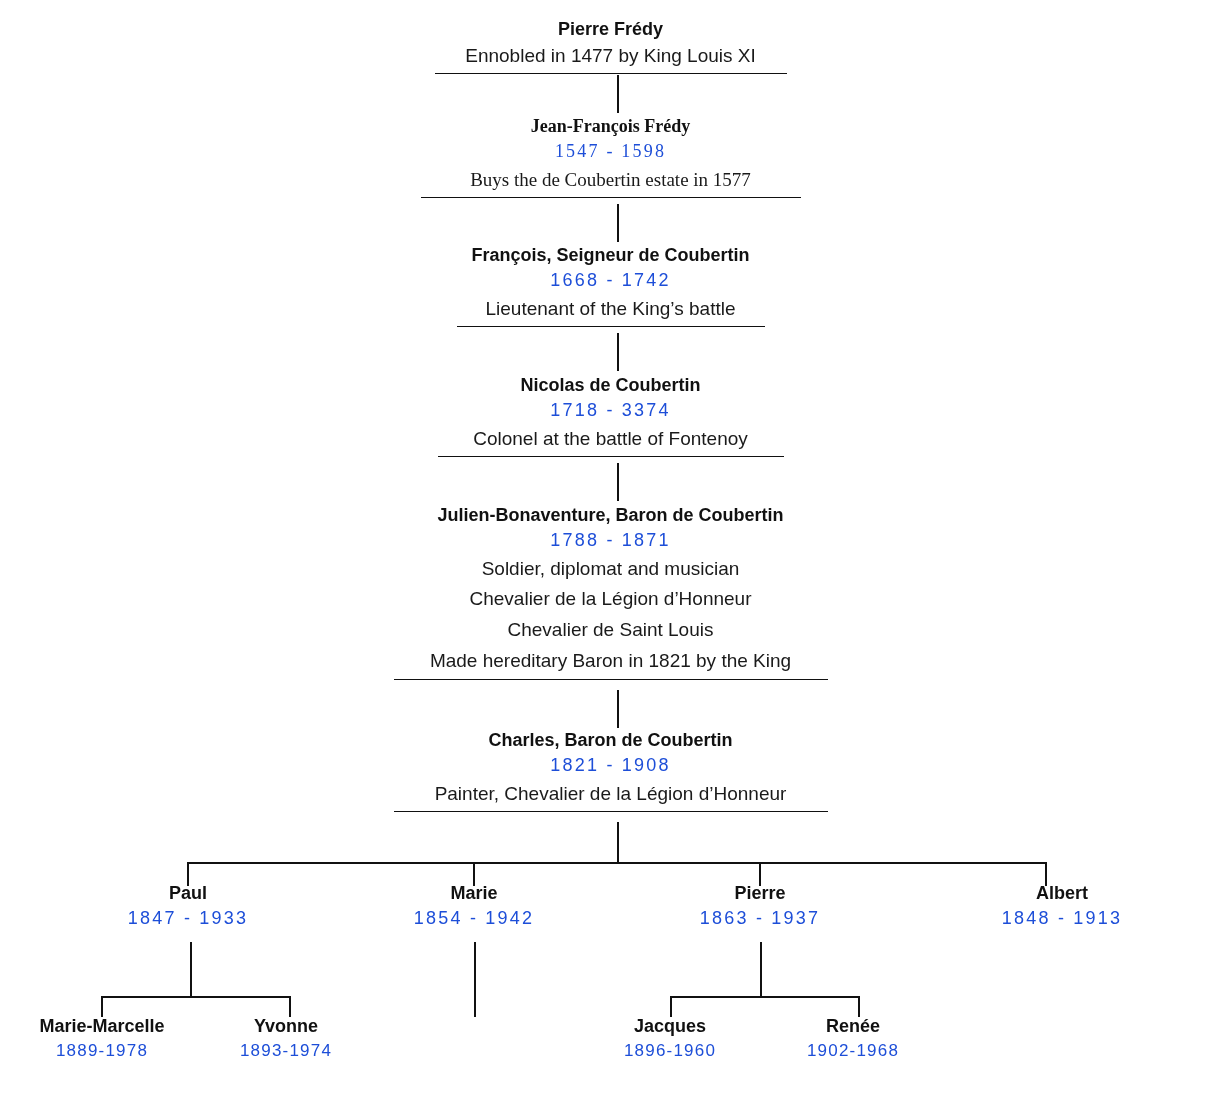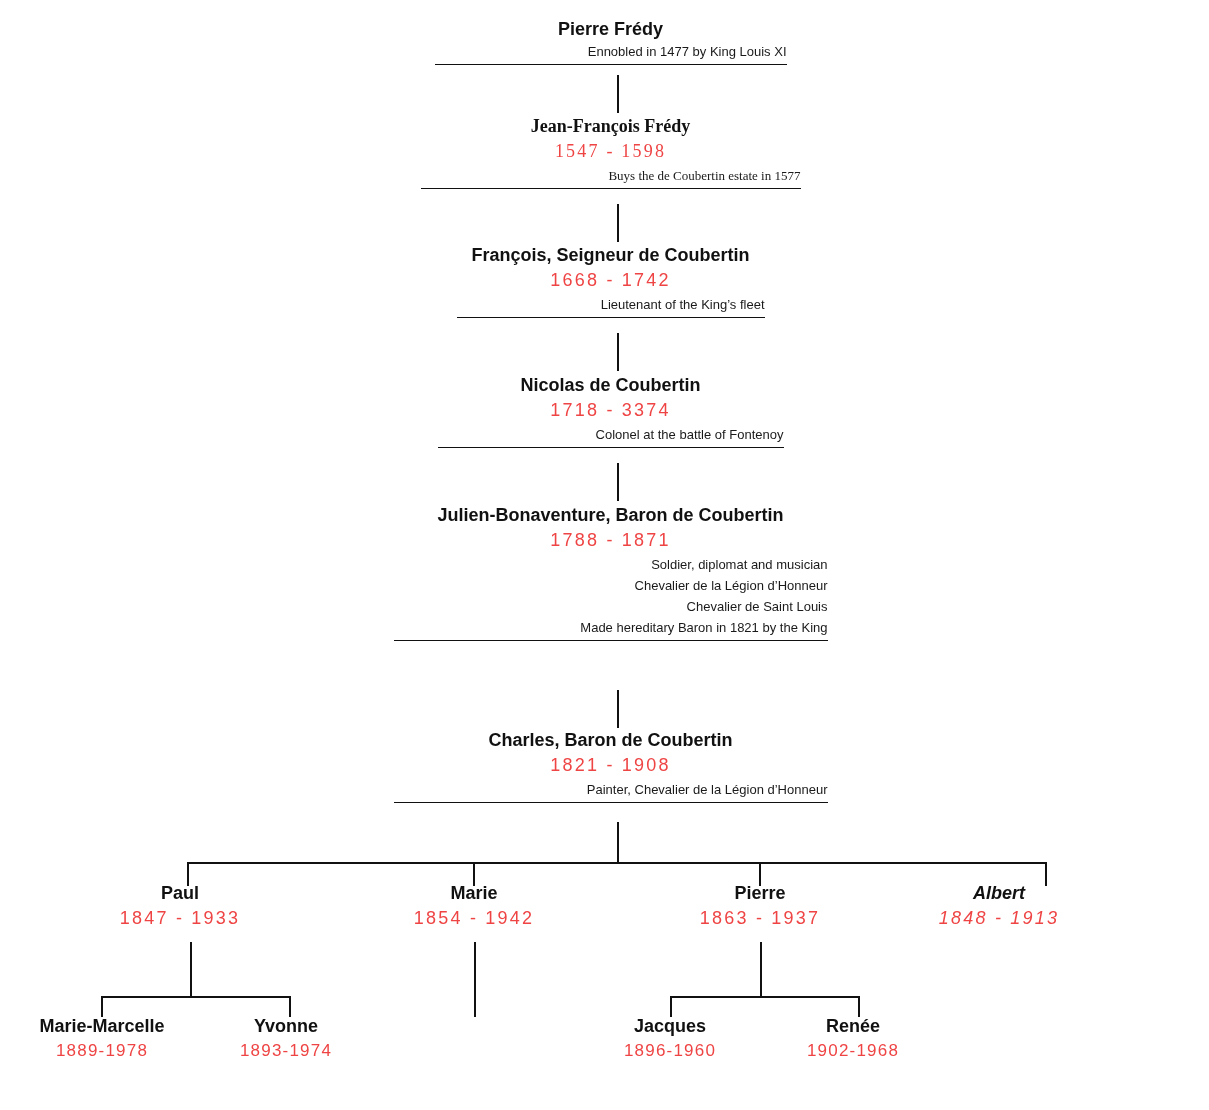--- a/index.html
+++ b/index.html
@@ -25,34 +25,34 @@
   .node-name {
     font-weight: bold;
     font-size: 18px;
     color: #111111;
     text-align: center;
     line-height: 1.25;
     white-space: nowrap;
   }
   .node-dates {
     font-size: 18px;
-    color: #ef4444;
+    color: #1d4ed8;
     text-align: center;
     letter-spacing: 2.2px;
     line-height: 1.5;
     white-space: nowrap;
   }
   .node-dates.tight {
     letter-spacing: 1.2px;
     font-size: 17px;
   }
   .node-desc {
-    font-size: 13px;
+    font-size: 19px;
     color: #1a1a1a;
-    text-align: right;
+    text-align: center;
     line-height: 1.62;
     white-space: nowrap;
   }
 
   
   .lineage-node {
     position: absolute;
     left: 0;
     width: 1209px;
     text-align: center;
@@ -105,21 +105,21 @@
       <div class="node-dates">1547 - 1598</div>
       <div class="node-desc">Buys the de Coubertin estate in 1577</div>
     </div>
   </div>
   <div class="vline" style="left:617px; top:204px; height:38px;"></div>
 
   <div class="lineage-node" style="top:244px;">
     <div class="lineage-inner ruled" style="min-width:308px;">
       <div class="node-name">François, Seigneur de Coubertin</div>
       <div class="node-dates">1668 - 1742</div>
-      <div class="node-desc">Lieutenant of the King’s fleet</div>
+      <div class="node-desc">Lieutenant of the King’s battle</div>
     </div>
   </div>
   <div class="vline" style="left:617px; top:333px; height:38px;"></div>
 
   <div class="lineage-node" style="top:374px;">
     <div class="lineage-inner ruled" style="min-width:346px;">
       <div class="node-name">Nicolas de Coubertin</div>
       <div class="node-dates">1718 - 3374</div>
       <div class="node-desc">Colonel at the battle of Fontenoy</div>
     </div>
@@ -147,33 +147,33 @@
   </div>
 
   <div class="vline" style="left:617px; top:822px; height:41px;"></div>
   <div class="hline" style="left:187px; top:862px; width:859px;"></div>
 
   <div class="vline" style="left:187px;  top:862px; height:24px;"></div>
   <div class="vline" style="left:473px;  top:862px; height:24px;"></div>
   <div class="vline" style="left:759px;  top:862px; height:24px;"></div>
   <div class="vline" style="left:1045px; top:862px; height:24px;"></div>
 
-  <div class="person" style="left:180px; top:882px;">
+  <div class="person" style="left:188px; top:882px;">
     <div class="node-name">Paul</div>
     <div class="node-dates">1847 - 1933</div>
   </div>
   <div class="person" style="left:474px; top:882px;">
     <div class="node-name">Marie</div>
     <div class="node-dates">1854 - 1942</div>
   </div>
   <div class="person" style="left:760px; top:882px;">
     <div class="node-name">Pierre</div>
     <div class="node-dates">1863 - 1937</div>
   </div>
-  <div class="person" style="left:999px; top:882px;font-style:italic;">
+  <div class="person" style="left:1062px; top:882px;">
     <div class="node-name">Albert</div>
     <div class="node-dates">1848 - 1913</div>
   </div>
 
   <div class="vline" style="left:190px; top:942px; height:55px;"></div>
   <div class="hline" style="left:101px; top:996px; width:190px;"></div>
   <div class="vline" style="left:101px; top:996px; height:21px;"></div>
   <div class="vline" style="left:289px; top:996px; height:21px;"></div>
 
   <div class="vline" style="left:474px; top:942px; height:75px;"></div>

